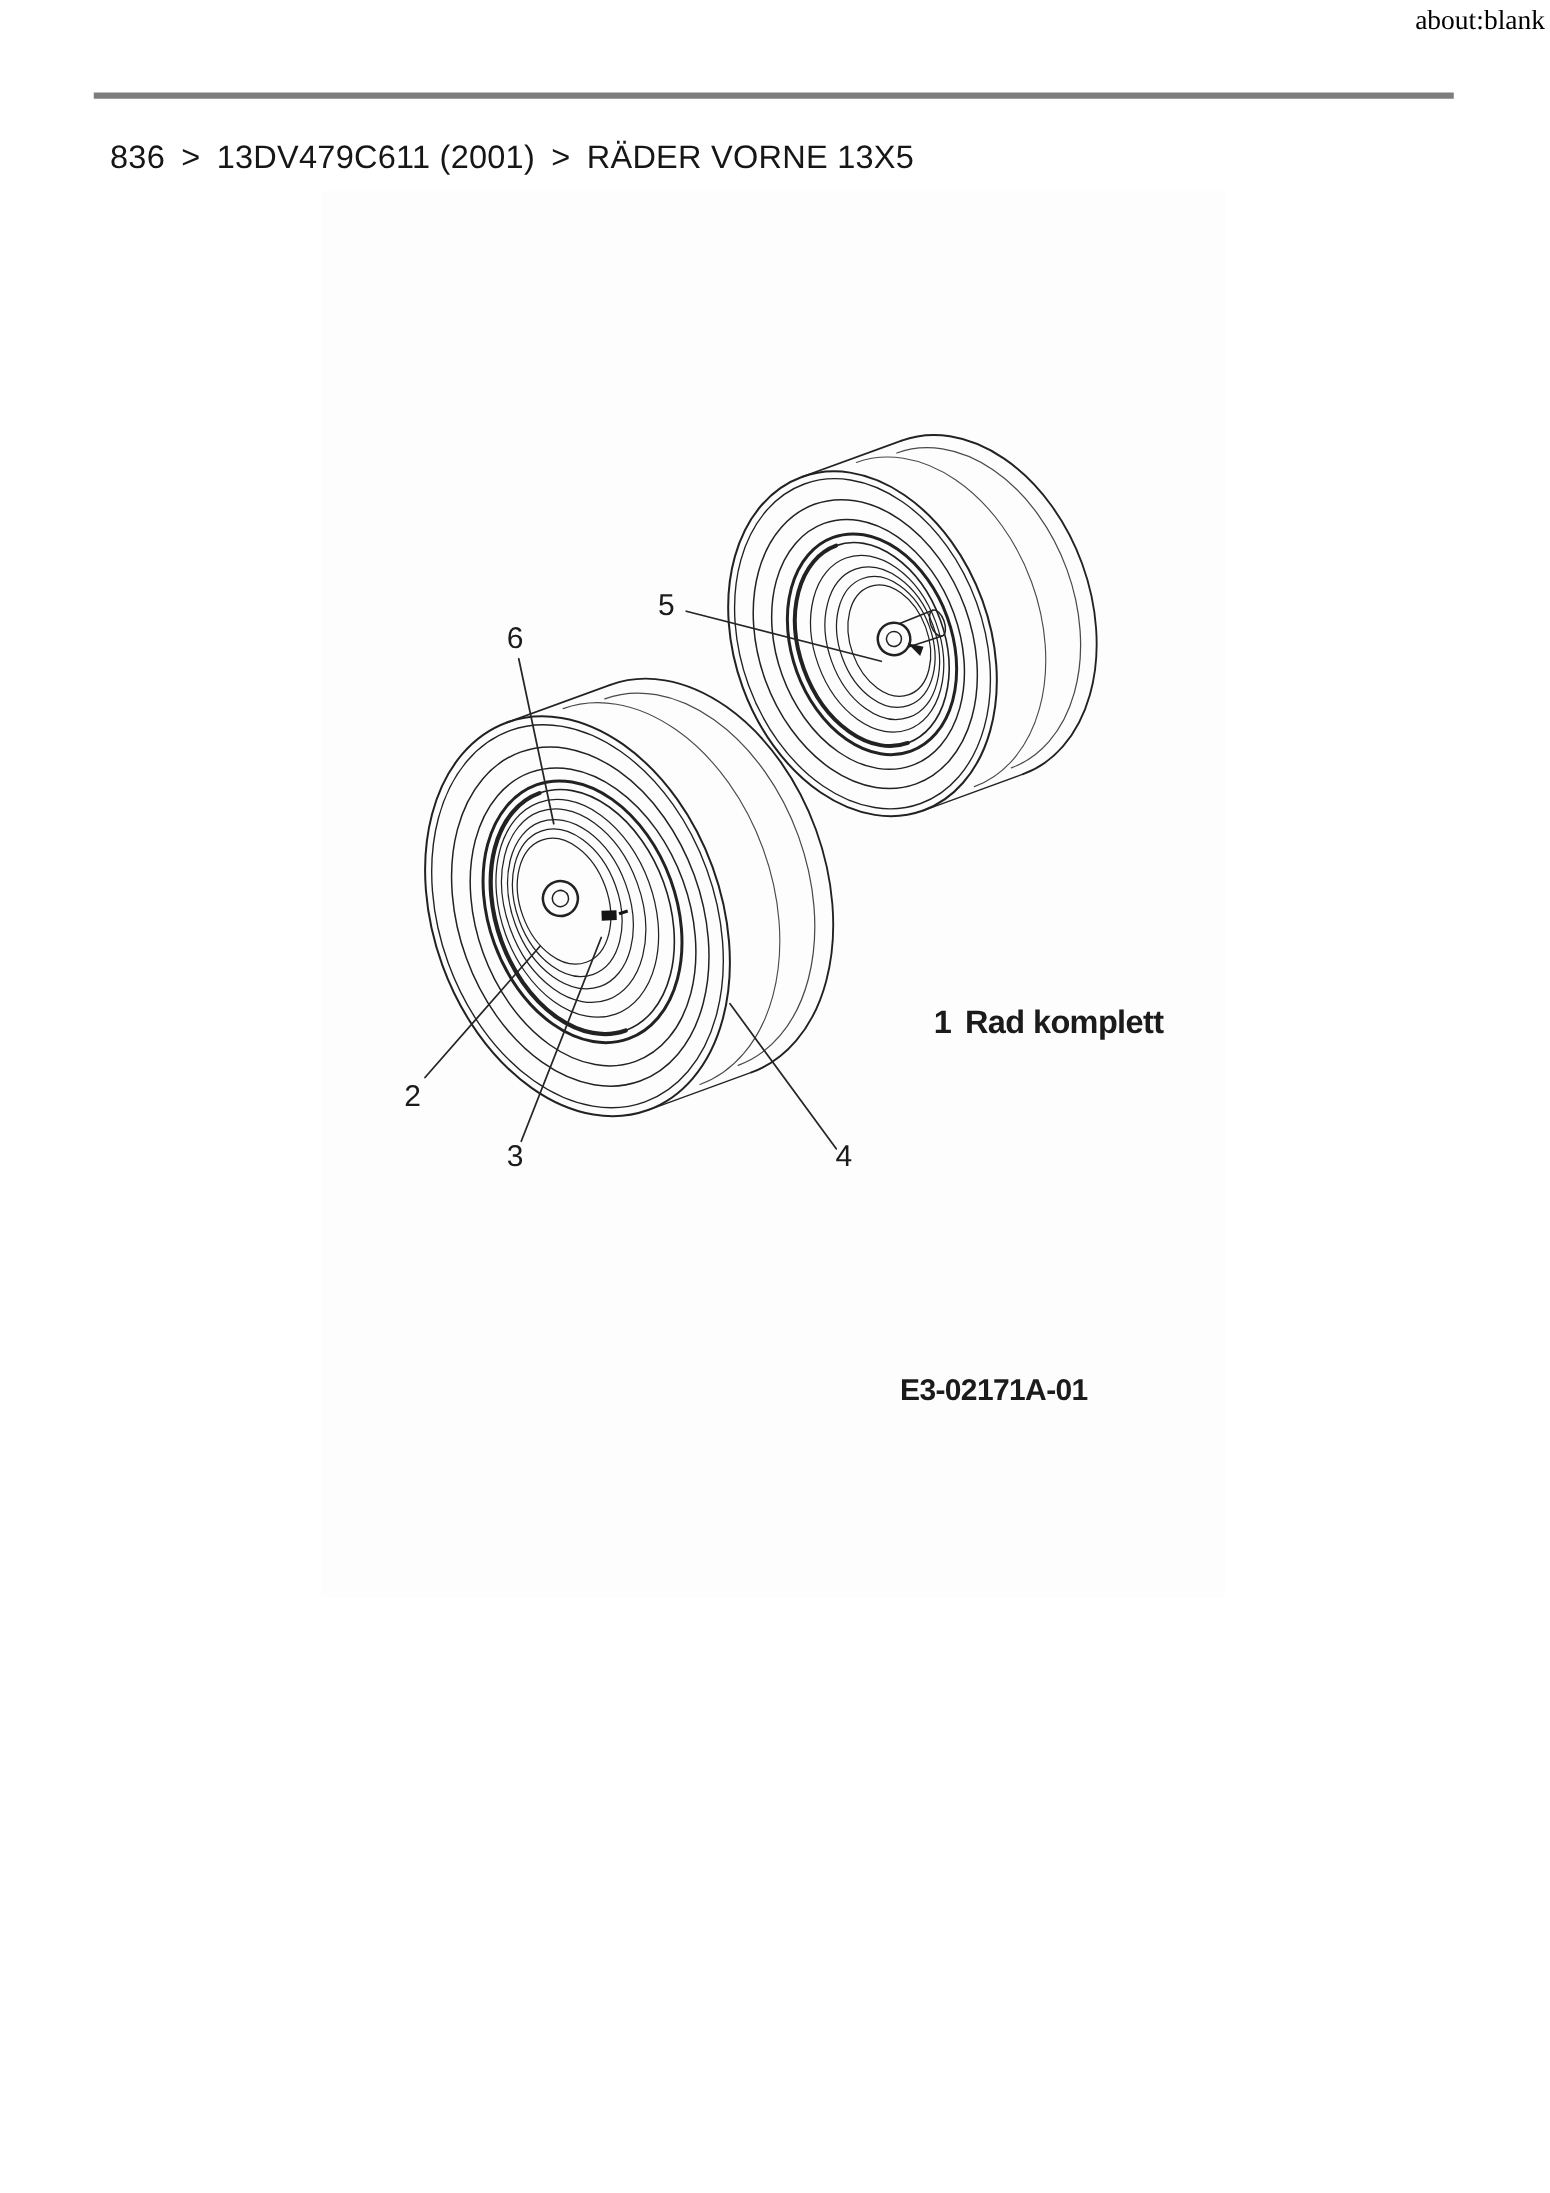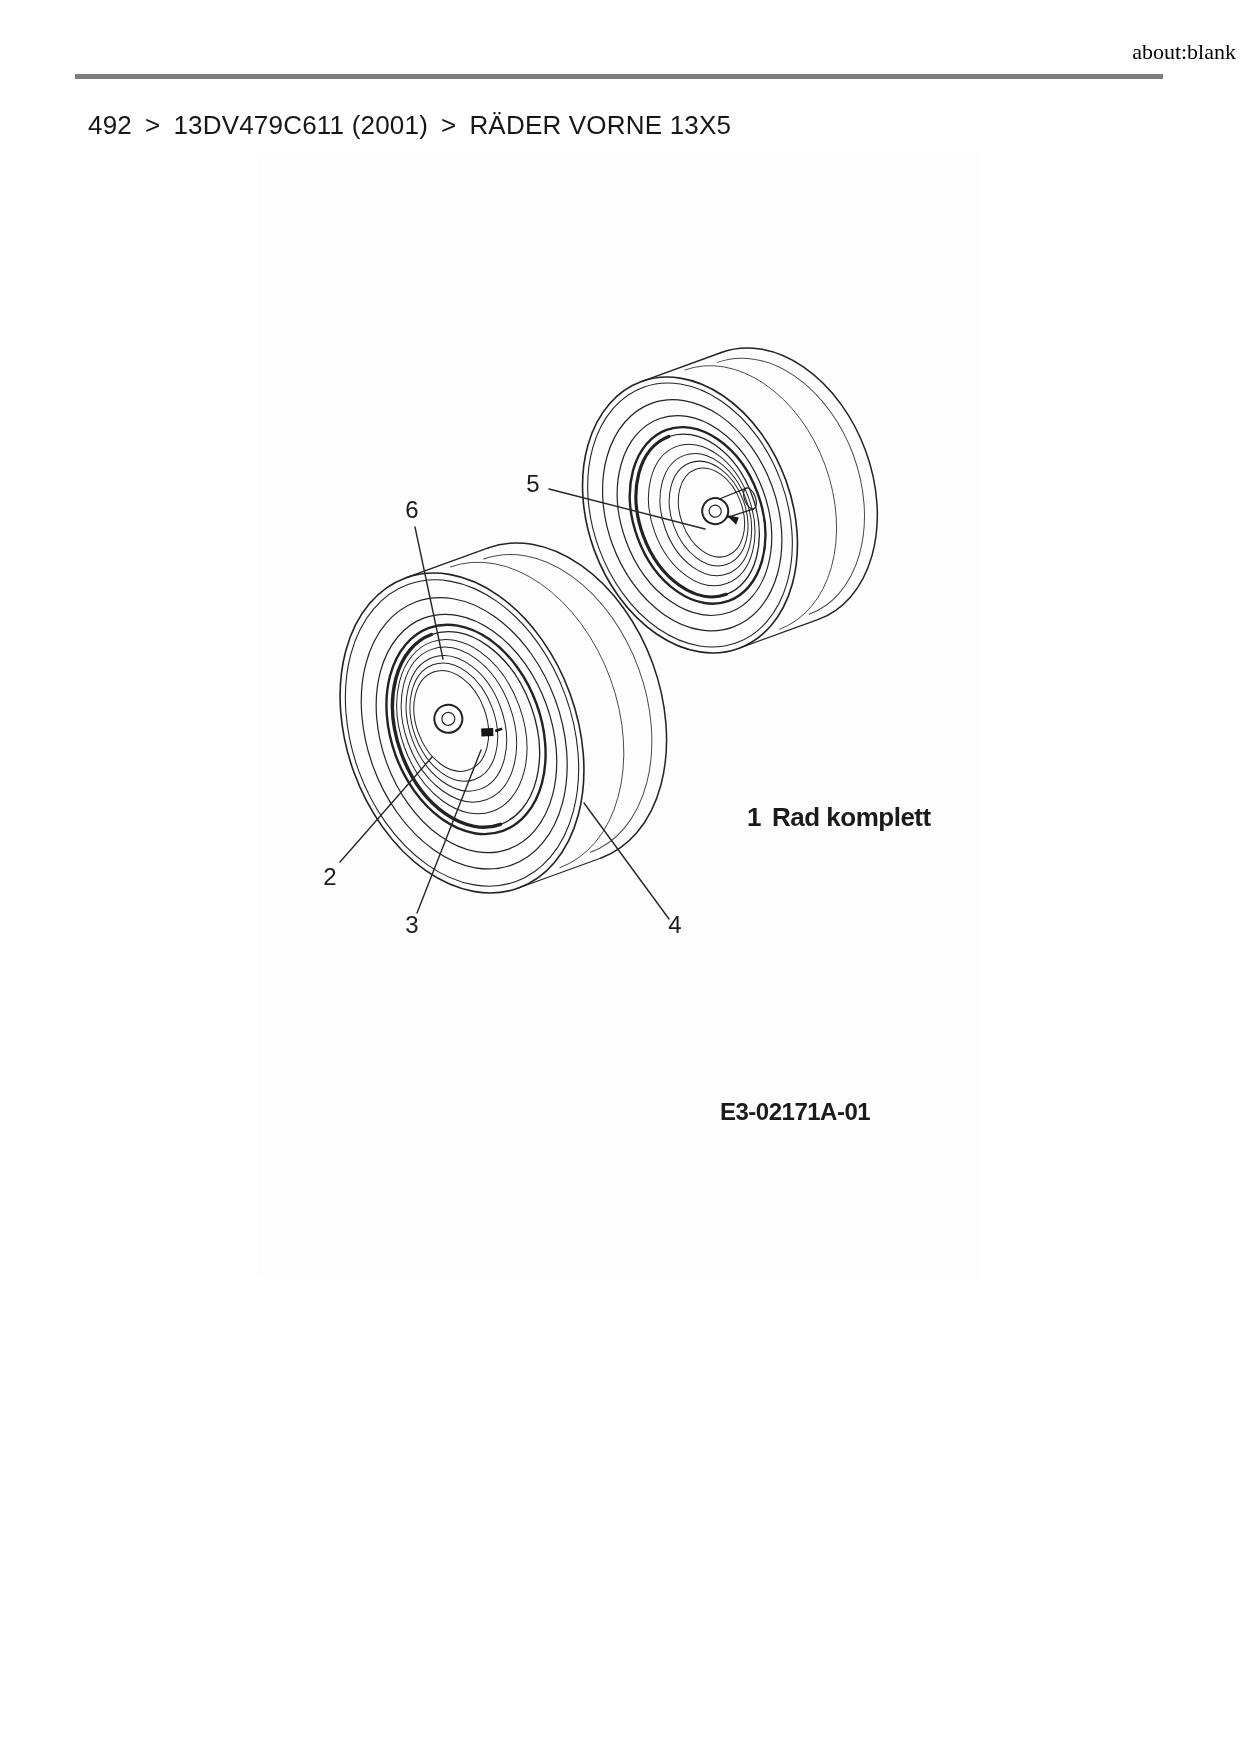--- a/index.html
+++ b/index.html
@@ -2,21 +2,21 @@
 <html><head>
 <meta charset="utf-8">
 <style>
   html,body{margin:0;padding:0;}
   body{
     width:1240px;height:1754px;position:relative;background:#ffffff;
     font-family:"Liberation Sans", sans-serif;color:#141414;overflow:hidden;
   }
   .url-label{
     position:absolute;top:3px;right:4px;
-    font-family:"Liberation Serif", serif;font-size:22px;color:#000;margin-top:36px;
+    font-family:"Liberation Serif", serif;font-size:22px;color:#000;
   }
   .header-rule{
     position:absolute;left:75px;top:74px;width:1088px;height:5px;
     background:#7d7d7d;
   }
   .breadcrumb{
     position:absolute;left:88px;top:110px;
     font-size:26px;letter-spacing:0.2px;color:#161616;white-space:nowrap;
   }
   .breadcrumb .sep{margin:0 13px;}
@@ -42,21 +42,21 @@
   }
 </style>
 </head>
 <body>
 
 <div class="url-label">about:blank</div>
 
 <div class="header-rule"></div>
 
 <div class="breadcrumb">
-  <span>492</span><span class="sep">&gt;</span><span>13DV479C611 (2001)</span><span class="sep">&gt;</span><span>RÄDER VORNE 13X5</span>
+  <span>836</span><span class="sep">&gt;</span><span>13DV479C611 (2001)</span><span class="sep">&gt;</span><span>RÄDER VORNE 13X5</span>
 </div>
 
 <div class="diagram-area">
   <svg width="723" height="1125" viewBox="0 0 723 1125">
 
     <g transform="translate(433,362) rotate(-20)">
 
       <path class="wire" stroke-width="1.4" d="M 0,-142 L 85,-142"></path>
       <path class="wire" stroke-width="1.1" d="M 0,142 L 85,142"></path>
       <path class="wire" stroke-width="1.5" d="M 85,-142 A 102,142 0 0 1 85,142"></path>

